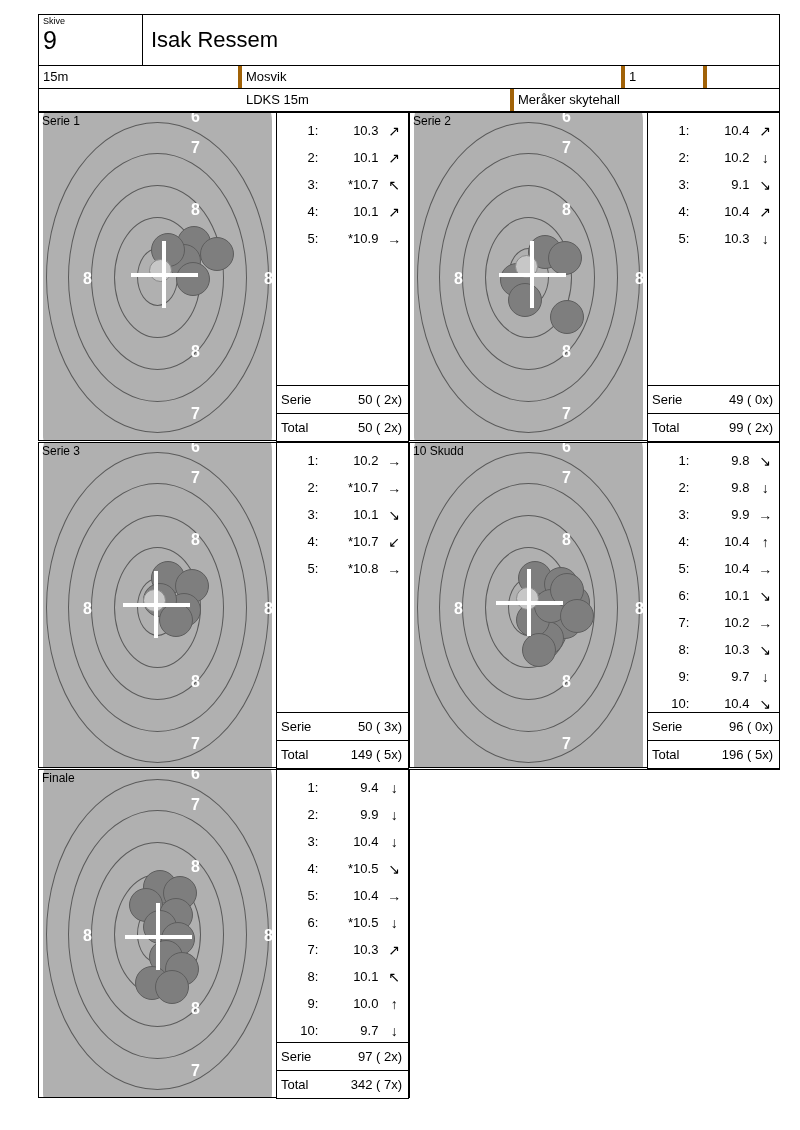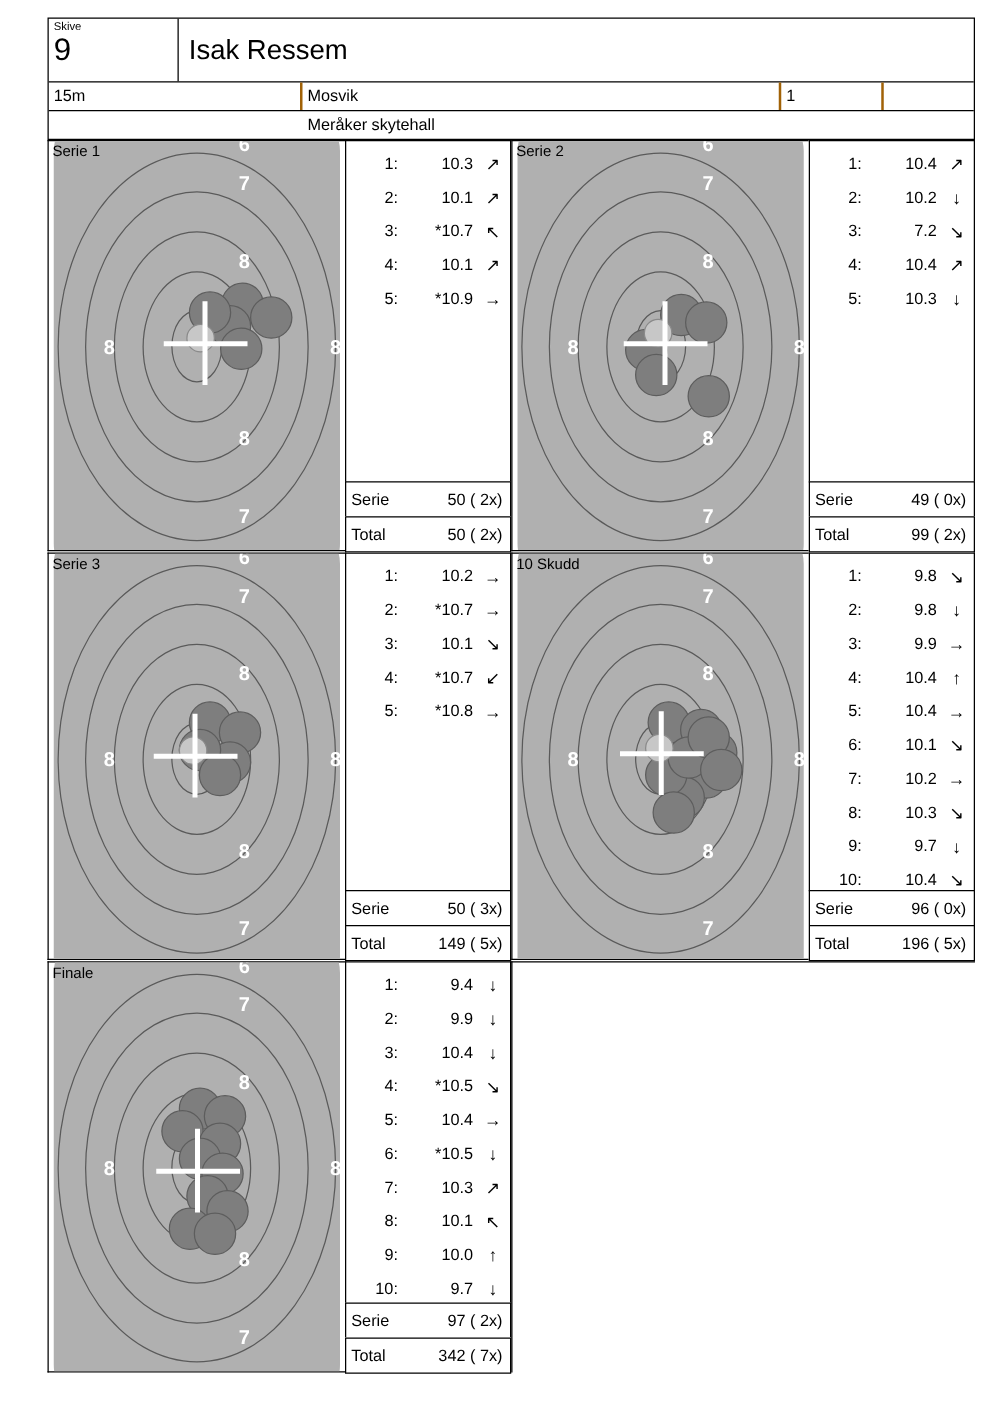--- a/index.html
+++ b/index.html
@@ -53,21 +53,21 @@
   .c-name{
     flex:1;
     display:flex;align-items:center;
     font-size:22px;
     padding-left:8px;
   }
   .hdr-row2{height:22px;border-top:1px solid #000;}
   .hdr-row3{height:22px;border-top:1px solid #000;}
   .cellt{
     box-sizing:border-box;
-    border-right:2px solid #a16207;
+    border-right:4px solid #a16207;
     padding:2px 4px;
     font-size:13px;
     line-height:17px;
   }
   .cellt:last-child{border-right:none;}
   .c-dist{width:203px;}
   .c-club{width:383px;}
   .c-num{width:82px;}
   .c-rest{flex:1;}
   .c-date{width:203px;margin-top:36px;}
@@ -218,20 +218,21 @@
         <div class="cell c-name">Isak Ressem</div>
       </div>
       <div class="hdr-row hdr-row2">
         <div class="cellt c-dist">15m</div>
         <div class="cellt c-club">Mosvik</div>
         <div class="cellt c-num">1</div>
         <div class="cellt c-rest"></div>
       </div>
       <div class="hdr-row hdr-row3">
         <div class="cellt c-date">09-12.02.2023</div>
+        <div class="cellt c-comp">LDKS 15m</div>
         <div class="cellt c-hall">Meråker skytehall</div>
       </div>
     </div>
 
     <div class="body">
 
       <div class="blockrow">
 
         <div class="block tgt-col">
           <div class="target-wrap" style="height:329px;">
@@ -343,21 +344,21 @@
                   <span class="res-val">10.4</span>
                   <span class="res-dir">↗</span>
                 </div>
               <div class="res-line">
                   <span class="res-idx">2:</span>
                   <span class="res-val">10.2</span>
                   <span class="res-dir">↓</span>
                 </div>
               <div class="res-line">
                   <span class="res-idx">3:</span>
-                  <span class="res-val">7.2</span>
+                  <span class="res-val">9.1</span>
                   <span class="res-dir">↘</span>
                 </div>
               <div class="res-line">
                   <span class="res-idx">4:</span>
                   <span class="res-val">10.4</span>
                   <span class="res-dir">↗</span>
                 </div>
               <div class="res-line">
                   <span class="res-idx">5:</span>
                   <span class="res-val">10.3</span>

